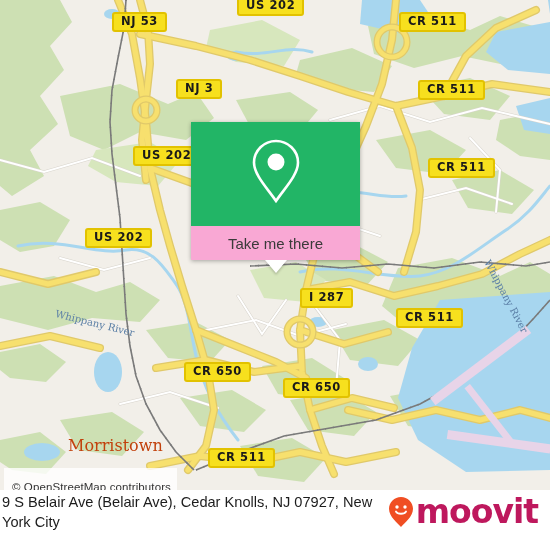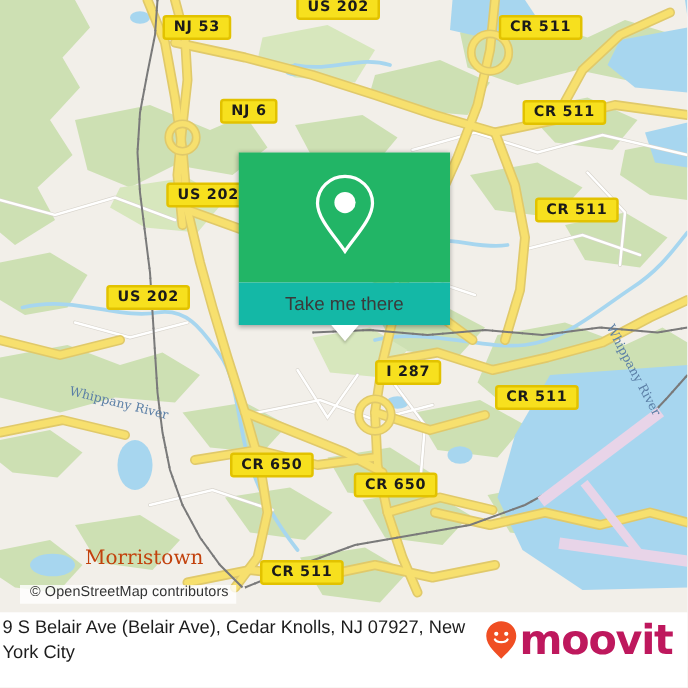--- a/index.html
+++ b/index.html
@@ -12,24 +12,24 @@
 
   
   #map{
     position:absolute;left:0;top:0;width:550px;height:490px;
     background:#f2efe9;overflow:hidden;
   }
   .layer{position:absolute;left:0;top:0;width:550px;height:490px;}
 
   
   #attrib{
-    position:absolute;left:16px;top:468px;
+    position:absolute;left:4px;top:468px;
     background:rgba(255,255,255,0.80);
     font-size:11.5px;color:#333;
-    padding:0 6px 3px 8px;
+    padding:13px 6px 3px 8px;
     letter-spacing:0.1px;
     white-space:nowrap;
   }
 
   
   #footer{
     position:absolute;left:0;top:490px;width:550px;height:44px;
     background:#ffffff;
     display:flex;align-items:center;justify-content:space-between;
     box-sizing:border-box;padding:0 12px 0 2px;
@@ -53,21 +53,21 @@
   #card{
     position:absolute;left:191px;top:122px;width:169px;
     box-shadow:0 1px 4px rgba(0,0,0,0.32);
     border-radius:1px;
   }
   #card .top{
     height:104px;background:#22b566;
     display:flex;align-items:center;justify-content:center;
   }
   #card .bot{
-    height:34px;background:#14b8a6;
+    height:34px;background:#f9a8d4;
     display:flex;align-items:center;justify-content:center;
     font-size:15px;color:#3a3a3a;
   }
   #card .tail{
     position:absolute;left:50%;margin-left:-11px;top:138px;
     width:0;height:0;
     border-left:11px solid transparent;
     border-right:11px solid transparent;
     border-top:13px solid #ffffff;
     filter:drop-shadow(0 2px 1px rgba(0,0,0,0.18));
@@ -265,24 +265,24 @@
         <rect x="430" y="398" width="120" height="9" transform="rotate(-37 430 398)"></rect>
         <rect x="448" y="430" width="104" height="9" transform="rotate(8 448 430)"></rect>
         <rect x="470" y="384" width="70" height="7" transform="rotate(52 470 384)"></rect>
       </g>
     </svg>
 
     <div class="place city" style="left:68px;top:436px;">Morristown</div>
     <div class="river" style="left:57px;top:308px;transform:rotate(14deg);transform-origin:left top;">Whippany River</div>
     <div class="river" style="left:492px;top:258px;transform:rotate(62deg);transform-origin:left top;">Whippany River</div>
 
-    <div class="shield" style="left:130px;top:12px;">NJ 53</div>
+    <div class="shield" style="left:112px;top:12px;">NJ 53</div>
     <div class="shield" style="left:237px;top:-4px;">US 202</div>
     <div class="shield" style="left:399px;top:12px;">CR 511</div>
-    <div class="shield" style="left:176px;top:79px;">NJ 6</div>
+    <div class="shield" style="left:176px;top:79px;">NJ 3</div>
     <div class="shield" style="left:418px;top:80px;">CR 511</div>
     <div class="shield" style="left:133px;top:146px;">US 202</div>
     <div class="shield" style="left:428px;top:158px;">CR 511</div>
     <div class="shield" style="left:85px;top:228px;">US 202</div>
     <div class="shield" style="left:300px;top:264px;margin-top:24px;">I 287</div>
     <div class="shield" style="left:396px;top:308px;">CR 511</div>
     <div class="shield" style="left:184px;top:362px;">CR 650</div>
     <div class="shield" style="left:283px;top:378px;">CR 650</div>
     <div class="shield" style="left:208px;top:448px;">CR 511</div>
 

